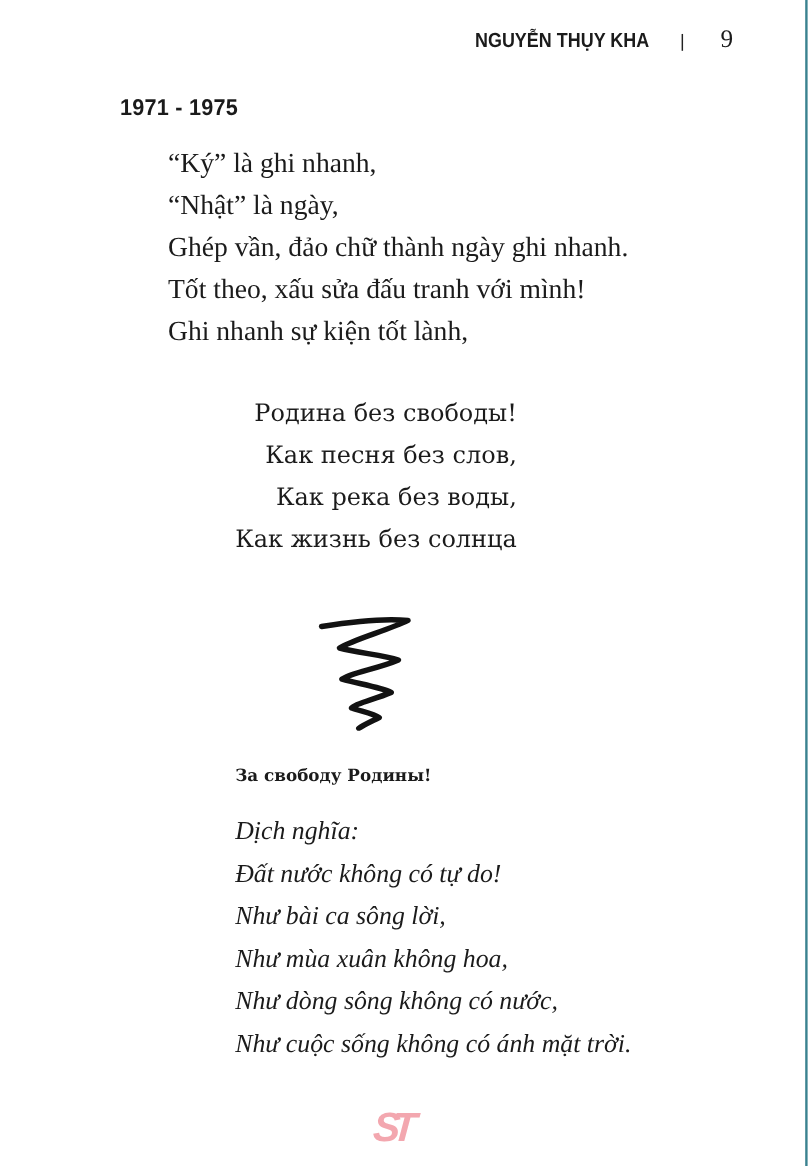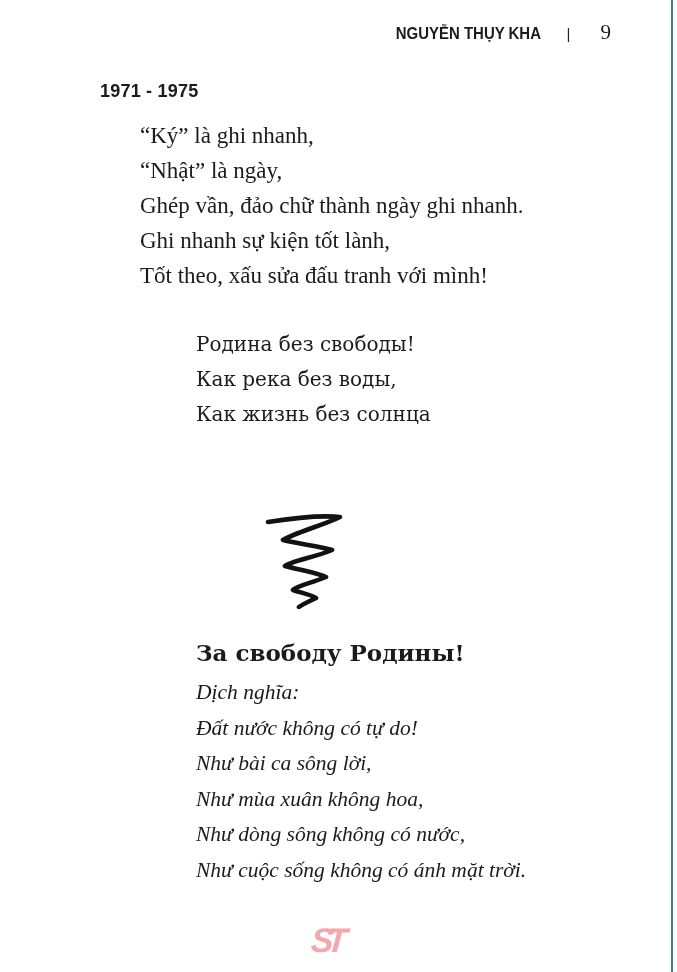--- a/index.html
+++ b/index.html
@@ -51,29 +51,30 @@
   .vn-poem{
     position:absolute;left:140px;top:118px;
     font-size:23px;line-height:35px;
     white-space:nowrap;
   }
   .ru-poem{
     position:absolute;left:196px;top:327px;
     font-family:"DejaVu Serif", serif;
     font-size:20px;line-height:35px;
     white-space:nowrap;
+    text-align:right;
   }
   .scribble{
     position:absolute;left:258px;top:509px;
     width:92px;height:100px;
   }
   .ru-slogan{
     position:absolute;left:196px;top:639px;
     font-family:"DejaVu Serif", serif;
-    font-weight:bold;font-size:23px;
+    font-weight:bold;font-size:14px;
     white-space:nowrap;
   }
   .translation{
     position:absolute;left:196px;top:675px;
     font-style:italic;
     font-size:21.5px;line-height:35.5px;
     white-space:nowrap;
   }
   .logo{
     position:absolute;left:311px;top:921px;
@@ -99,26 +100,27 @@
     <span class="sep">|</span>
     <span class="pagenum">9</span>
   </div>
 
   <div class="section-title">1971 - 1975</div>
 
   <div class="vn-poem">
     <div class="line">“Ký” là ghi nhanh,</div>
     <div class="line">“Nhật” là ngày,</div>
     <div class="line">Ghép vần, đảo chữ thành ngày ghi nhanh.</div>
+    <div class="line">Tốt theo, xấu sửa đấu tranh với mình!</div>
     <div class="line">Ghi nhanh sự kiện tốt lành,</div>
-    <div class="line">Tốt theo, xấu sửa đấu tranh với mình!</div>
   </div>
 
   <div class="ru-poem">
     <div class="line">Родина без свободы!</div>
+    <div class="line">Как песня без слов,</div>
     <div class="line">Как река без воды,</div>
     <div class="line">Как жизнь без солнца</div>
   </div>
 
   <svg class="scribble" viewBox="0 0 92 100" fill="none" xmlns="http://www.w3.org/2000/svg">
     <path d="M 10 13
              C 35 9, 62 6, 82 8
              C 66 16, 36 24, 25 31
              C 40 35, 62 37, 74 41
              C 58 48, 33 52, 27 57

